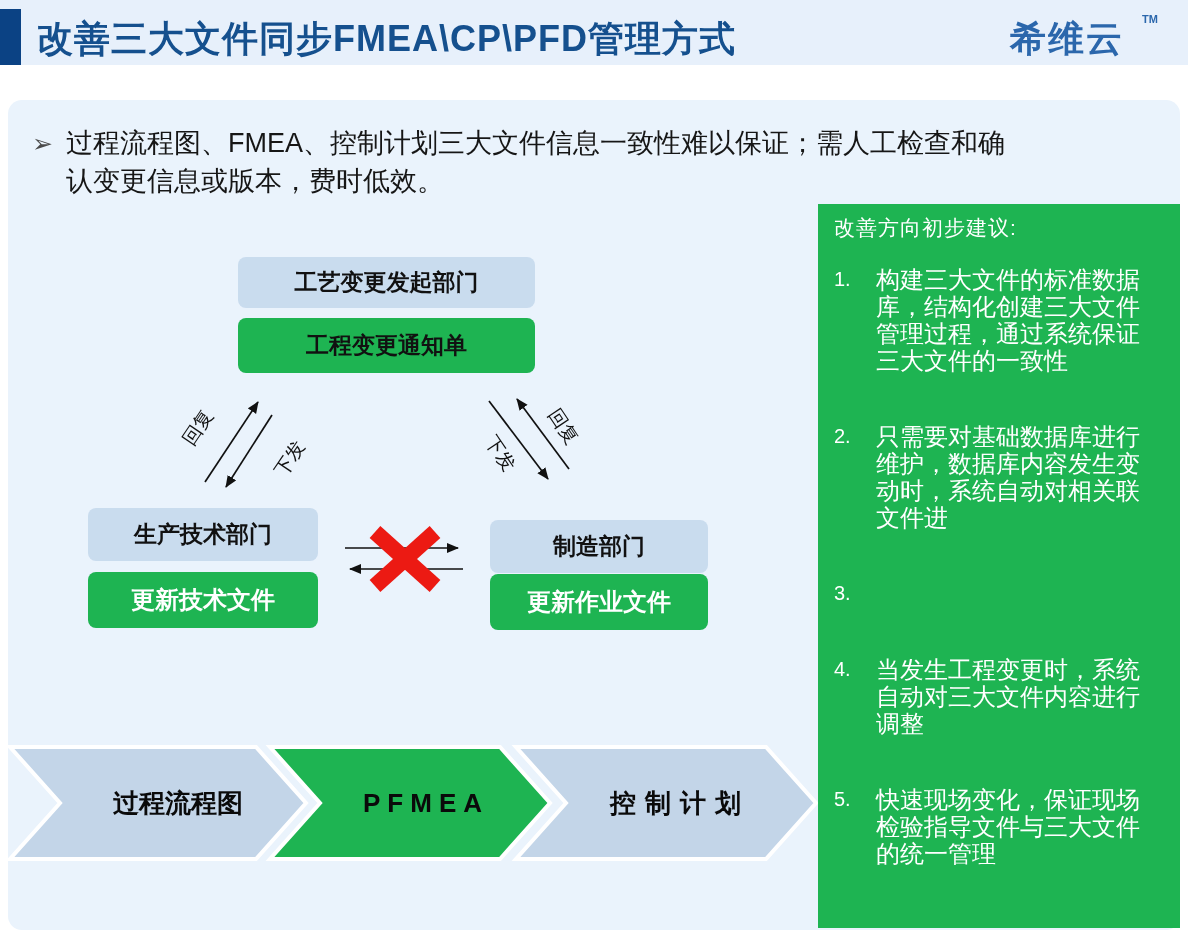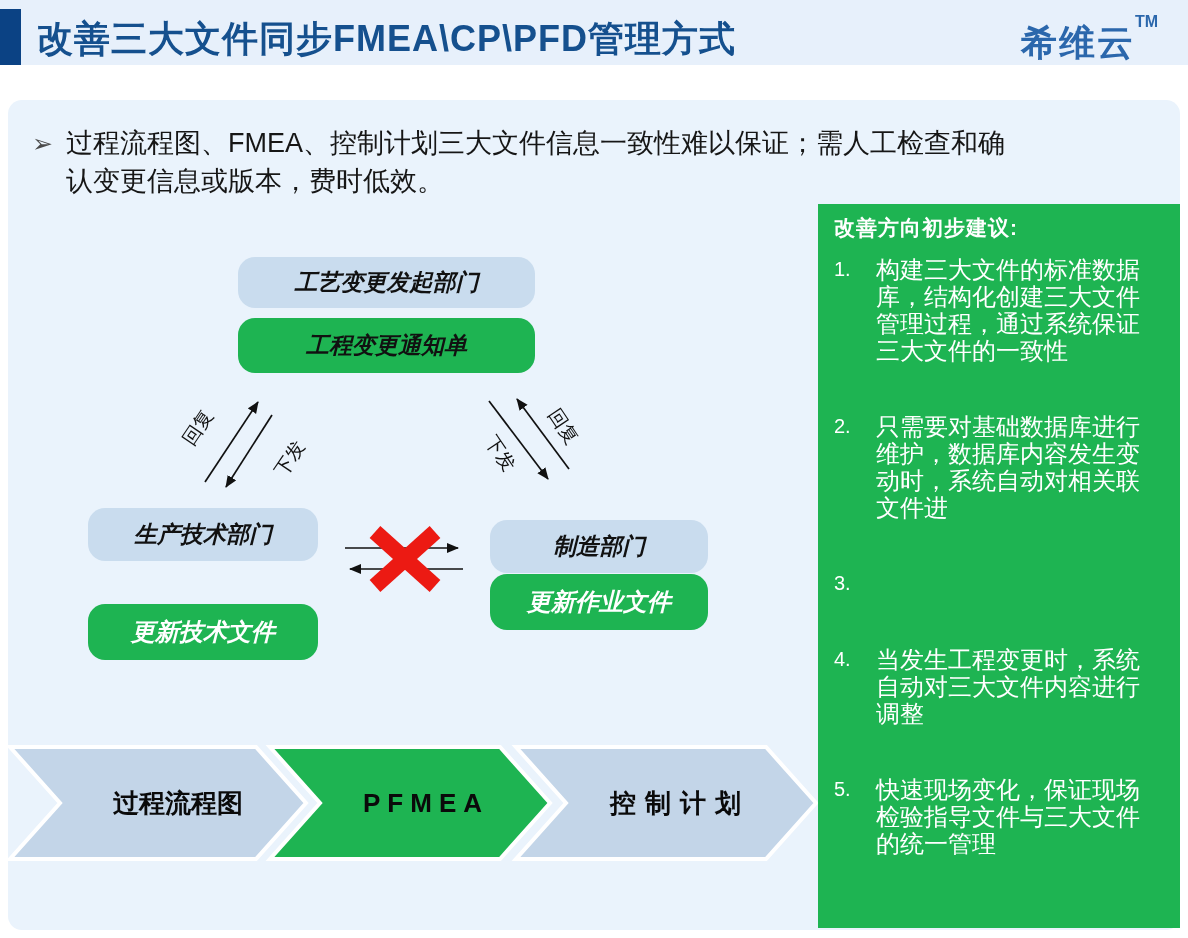--- a/index.html
+++ b/index.html
@@ -4,55 +4,55 @@
 <style>
   html,body{margin:0;padding:0;background:#ffffff;}
   body{width:1188px;height:938px;position:relative;overflow:hidden;
        font-family:"Liberation Sans","DejaVu Sans",sans-serif;}
 
   
   .header-strip{position:absolute;left:0;top:0;width:1188px;height:65px;background:#e7f0fb;}
   .header-bar{position:absolute;left:0;top:9px;width:21px;height:56px;background:#0b4284;}
   .page-title{position:absolute;left:37px;top:15px;font-size:36px;font-weight:bold;color:#15508e;letter-spacing:1px;}
   .logo{position:absolute;right:30px;top:13px;font-size:36px;font-weight:bold;color:#2b67ac;letter-spacing:2px;}
-  .logo sup{font-size:16px;vertical-align:28px;letter-spacing:0;margin-left:0;}
+  .logo sup{font-size:11px;vertical-align:28px;letter-spacing:0;margin-left:18px;}
 
   
   .main-panel{position:absolute;left:8px;top:100px;width:1172px;height:830px;
               background:#eaf3fc;border-radius:14px;}
 
   .problem{position:absolute;left:24px;top:24px;display:flex;align-items:flex-start;}
   .problem .bullet{font-size:25px;color:#4a4a4a;margin-right:13px;line-height:38px;}
   .problem .ptext{width:940px;font-size:27px;color:#161616;line-height:38px;}
 
   
   .fbox{position:absolute;display:flex;align-items:center;justify-content:center;
-        border-radius:17px;font-weight:bold;font-size:23px;color:#111;font-style:italic;}
+        border-radius:8px;font-weight:bold;font-size:23px;color:#111;}
   .fbox.blue{background:#c9dcee;}
   .fbox.green{background:#1eb452;}
   .fbox.wtext{color:#ffffff;}
 
   .box-top-dept   {left:230px;top:157px;width:297px;height:51px;}
   .box-notice     {left:230px;top:218px;width:297px;height:55px;}
   .box-left-dept  {left:80px; top:408px;width:230px;height:53px;}
-  .box-left-act   {left:80px; top:472px;width:230px;height:56px;font-size:24px;margin-top:32px;}
+  .box-left-act   {left:80px; top:472px;width:230px;height:56px;font-size:24px;}
   .box-right-dept {left:482px;top:420px;width:218px;height:53px;}
   .box-right-act  {left:482px;top:474px;width:218px;height:56px;font-size:24px;}
 
   .arrow-layer{position:absolute;left:0;top:0;width:1172px;height:830px;pointer-events:none;}
   .arrow-layer text{font-size:19px;fill:#111;}
 
   
   .chevron-layer{position:absolute;left:0;top:645px;width:812px;height:116px;}
   .chevron-layer text{font-size:26px;font-weight:bold;fill:#0a0a0a;}
 
   
   .gpanel{position:absolute;left:810px;top:104px;width:362px;height:724px;background:#1eb452;
           color:#ffffff;box-sizing:border-box;padding:10px 0 0 16px;}
-  .gpanel-title{font-size:21px;font-weight:bold;line-height:28px;margin-bottom:14px;letter-spacing:1px;}
+  .gpanel-title{font-size:21px;font-weight:normal;line-height:28px;margin-bottom:24px;letter-spacing:1px;}
   .g-item{display:flex;margin-bottom:49px;}
   .g-num{width:42px;flex-shrink:0;font-size:20px;line-height:27px;}
   .g-text{width:276px;font-size:24px;line-height:27px;}
 </style>
 </head>
 <body>
 
 <div class="header-strip">
   <div class="header-bar"></div>
   <div class="page-title">改善三大文件同步FMEA\CP\PFD管理方式</div>

